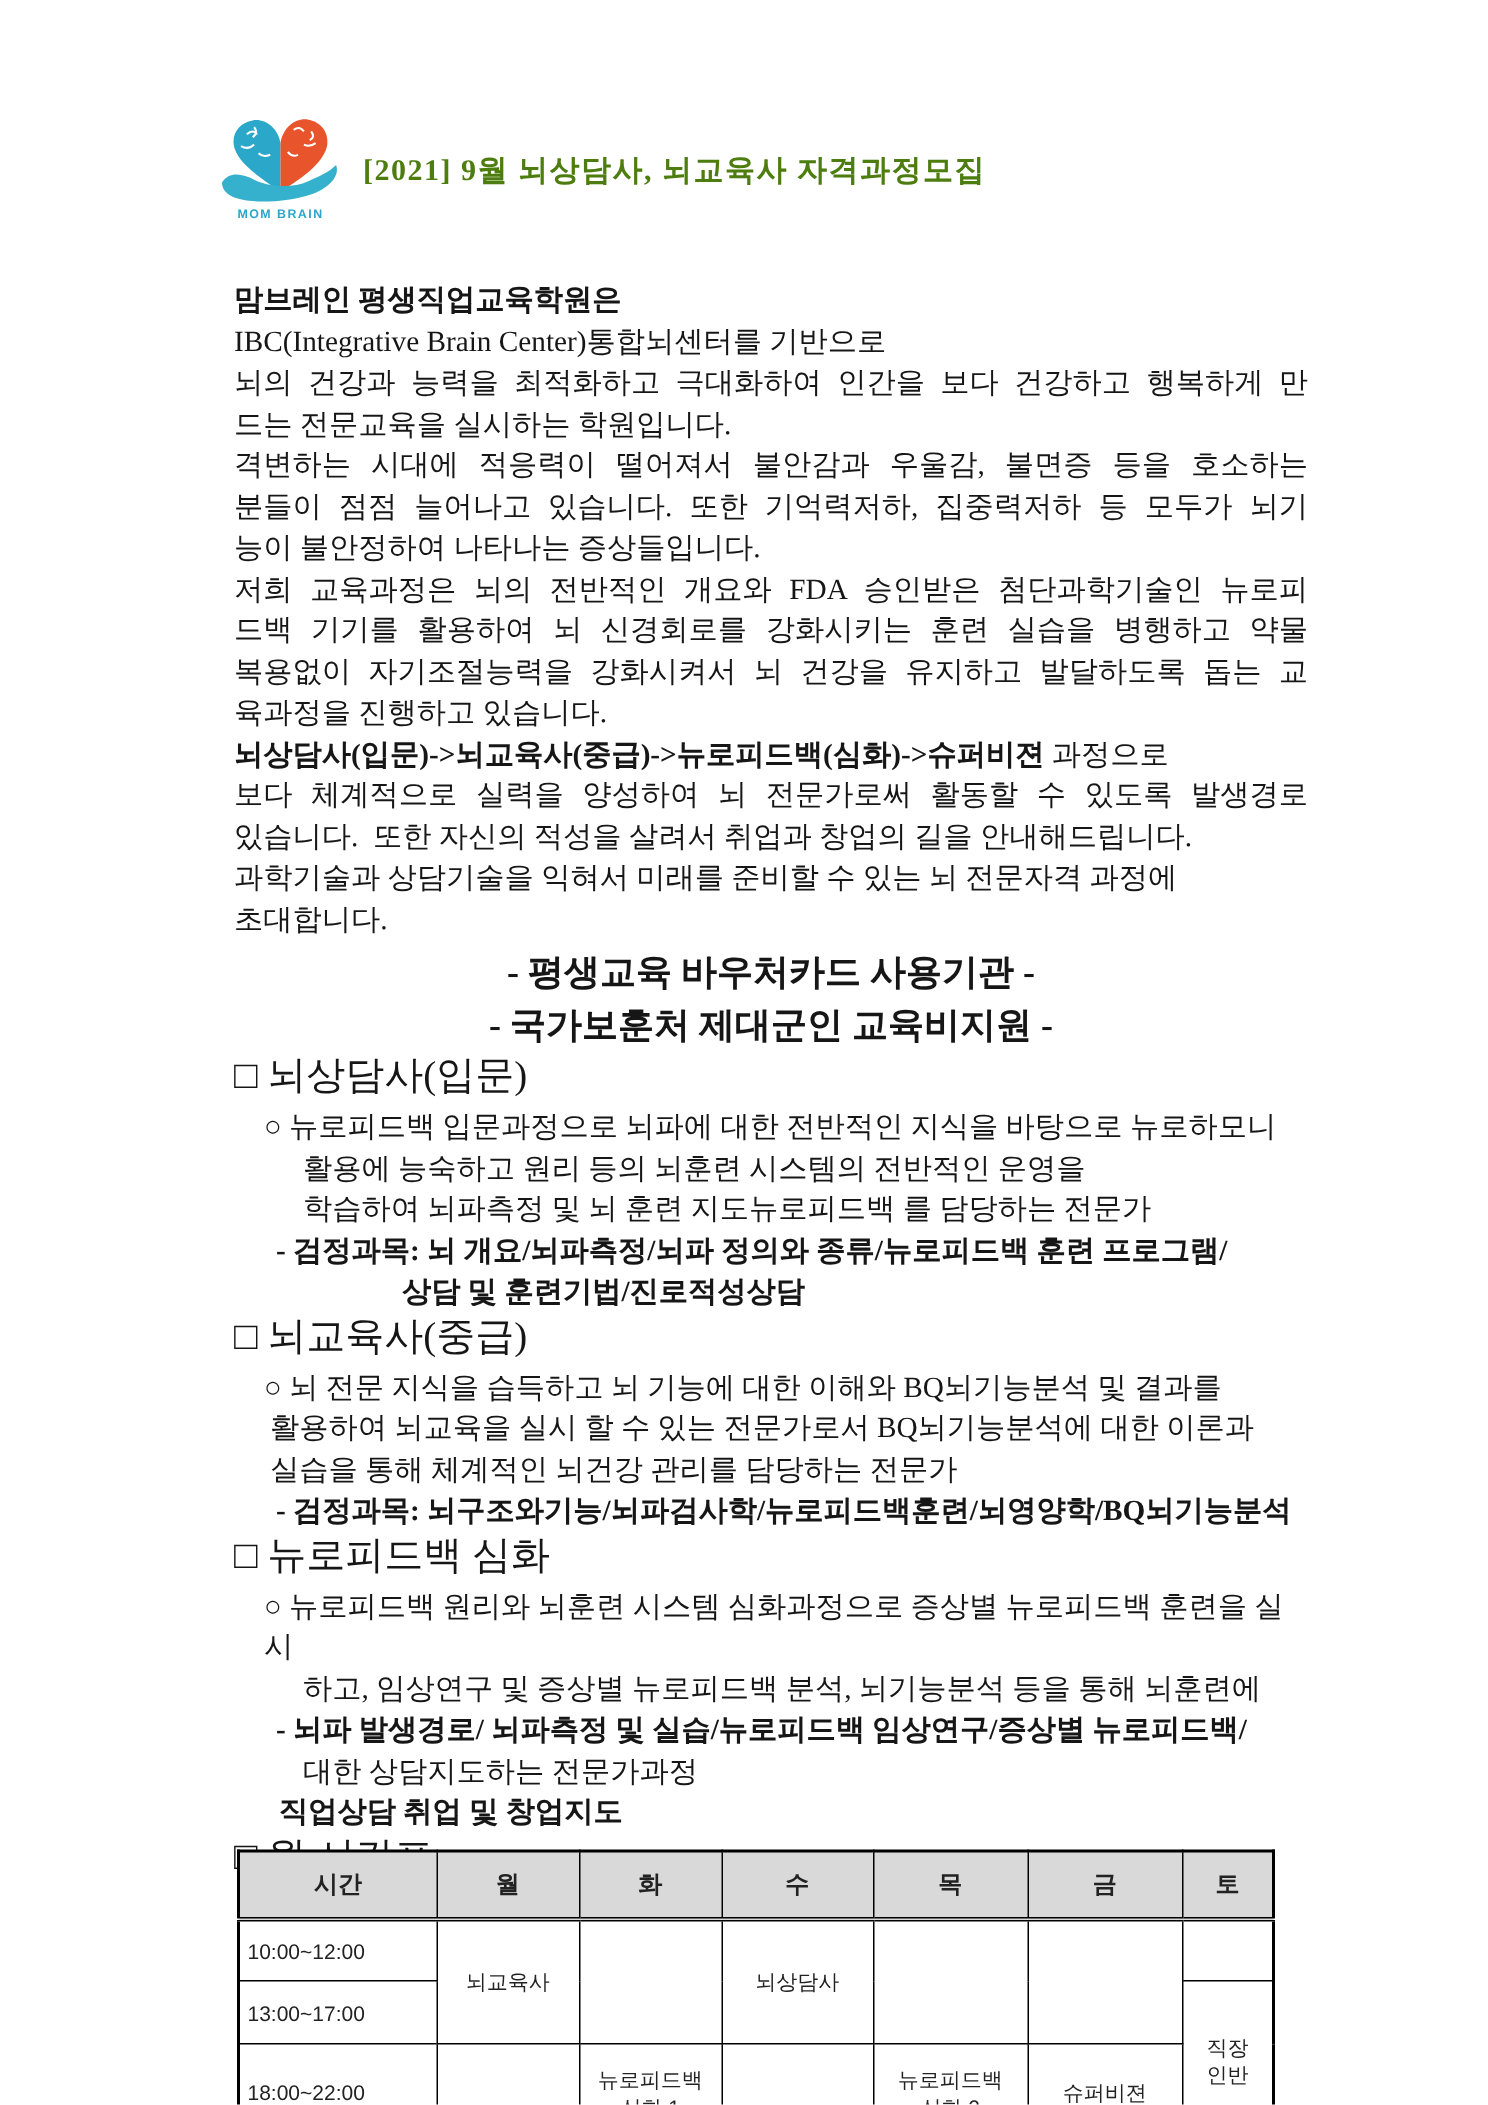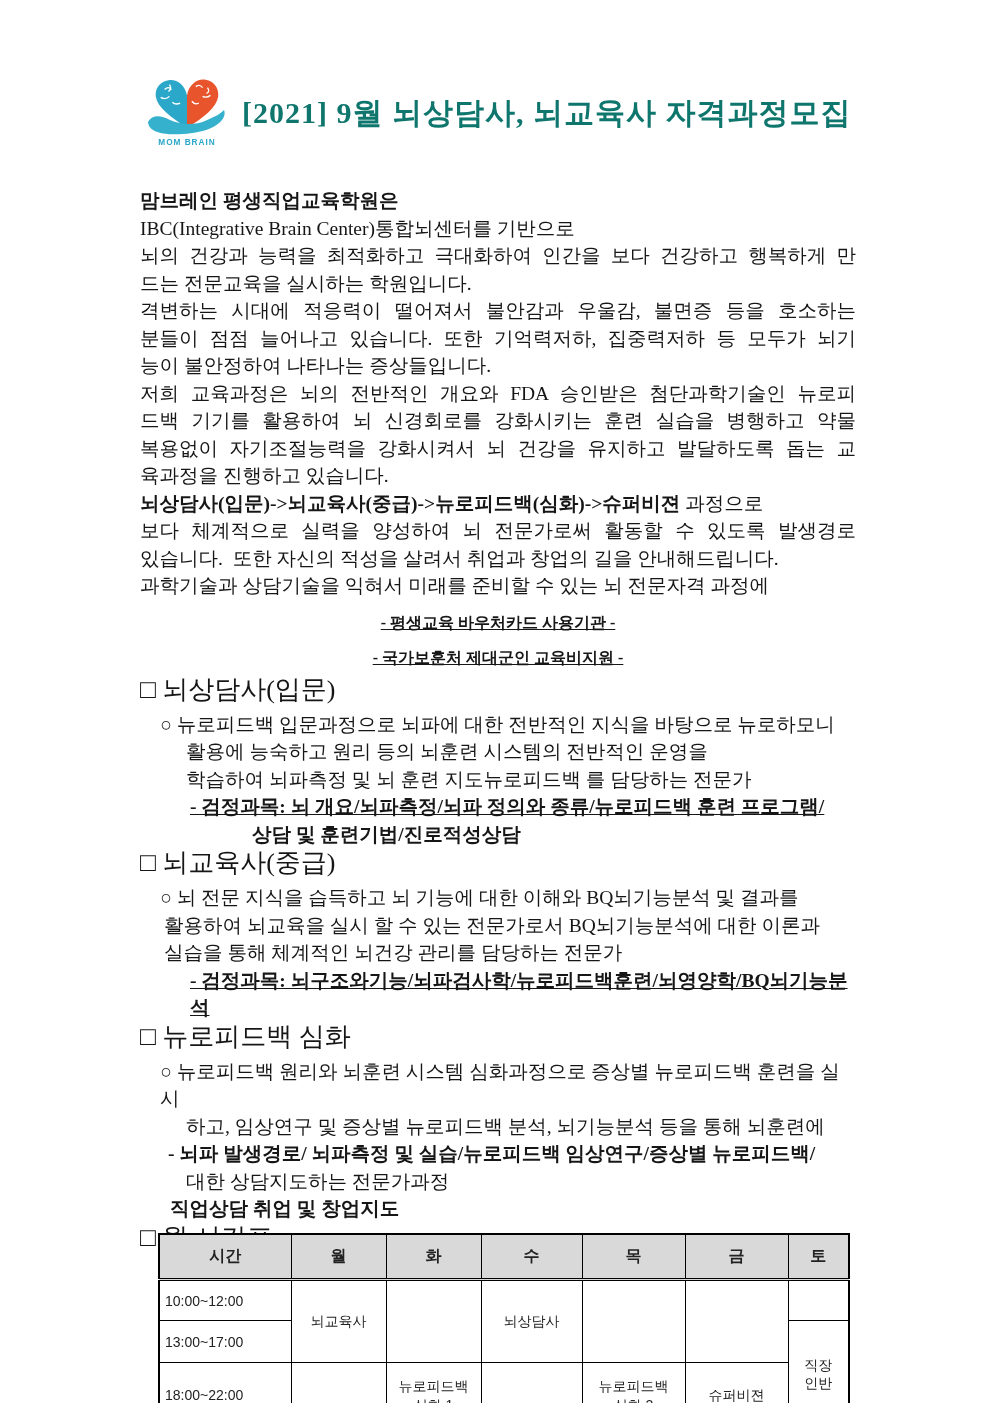--- a/index.html
+++ b/index.html
@@ -3,35 +3,35 @@
 <meta charset="utf-8">
 <style>
   html,body{margin:0;padding:0;background:#ffffff;}
   body{width:992px;height:1403px;overflow:hidden;
        font-family:"Liberation Serif","DejaVu Serif",serif;color:#111;}
   .page{position:relative;width:992px;height:1403px;background:#fff;}
 
   
   .doc-header{position:absolute;top:72px;left:146px;display:flex;align-items:center;gap:14px;}
   .logo{flex:0 0 auto;}
-  .doc-title{font-size:30px;font-weight:bold;letter-spacing:1px;white-space:nowrap;color:#0f766e;}
+  .doc-title{font-size:20px;font-weight:bold;letter-spacing:1px;white-space:nowrap;color:#4d7c0f;}
 
   
-  .content{position:absolute;top:187px;left:140px;width:716px;font-size:19.5px;color:#161616;}
+  .content{position:absolute;top:187px;left:156px;width:716px;font-size:19.5px;color:#161616;}
   .line{line-height:27.5px;white-space:pre-wrap;}
   .b{font-weight:bold;}
   .j{text-align:justify;text-align-last:justify;}
-  .notice{line-height:35px;text-align:center;font-weight:bold;font-size:16px;text-decoration:underline;}
+  .notice{line-height:35px;text-align:center;font-weight:bold;font-size:24px;}
   .notices{margin-top:5px;}
   .sec-title{font-size:26px;line-height:26px;margin-top:2px;}
   .desc{margin-top:8px;}
   .d1{margin-left:20px;}
   .d2{margin-left:46px;}
   .d2b{margin-left:24px;}
-  .s1{margin-left:50px;text-decoration:underline;}
+  .s1{margin-left:28px;}
   .s1b{margin-left:112px;}
   .s3{margin-left:28px;}
   .s3b{margin-left:30px;}
 
   
   .sched{position:absolute;top:1233px;left:158px;border-collapse:collapse;table-layout:fixed;
          font-family:"Liberation Sans","DejaVu Sans",sans-serif;}
   .sched th,.sched td{border:1px solid #000;padding:10px;text-align:center;vertical-align:middle;color:#222;}
   .sched{border:2px solid #000;}
   .sched th{background:#d9d9d9;font-size:16px;font-weight:bold;height:23px;border-bottom:3px double #000;}
@@ -72,20 +72,21 @@
     <div class="line j">저희 교육과정은 뇌의 전반적인 개요와 FDA 승인받은 첨단과학기술인 뉴로피</div>
     <div class="line j">드백 기기를 활용하여 뇌 신경회로를 강화시키는 훈련 실습을 병행하고 약물</div>
     <div class="line j">복용없이 자기조절능력을 강화시켜서 뇌 건강을 유지하고 발달하도록 돕는 교</div>
     <div class="line">육과정을 진행하고 있습니다.</div>
 
     <div class="line"><span class="b">뇌상담사(입문)-&gt;뇌교육사(중급)-&gt;뉴로피드백(심화)-&gt;슈퍼비젼</span><span> 과정으로</span></div>
 
     <div class="line j">보다 체계적으로 실력을 양성하여 뇌 전문가로써 활동할 수 있도록 발생경로</div>
     <div class="line">있습니다.  또한 자신의 적성을 살려서 취업과 창업의 길을 안내해드립니다.</div>
     <div class="line">과학기술과 상담기술을 익혀서 미래를 준비할 수 있는 뇌 전문자격 과정에</div>
+    <div class="line">초대합니다.</div>
 
     <div class="notices">
       <div class="notice">- 평생교육 바우처카드 사용기관 -</div>
       <div class="notice">- 국가보훈처 제대군인 교육비지원 -</div>
     </div>
 
     <div class="sec-title">□ 뇌상담사(입문)</div>
     <div class="desc">
       <div class="line d1">○ 뉴로피드백 입문과정으로 뇌파에 대한 전반적인 지식을 바탕으로 뉴로하모니</div>
       <div class="line d2">활용에 능숙하고 원리 등의 뇌훈련 시스템의 전반적인 운영을</div>

